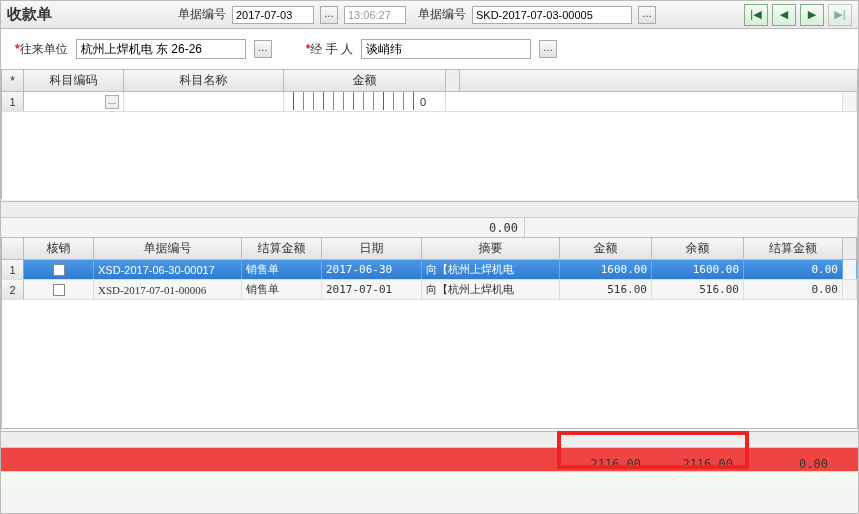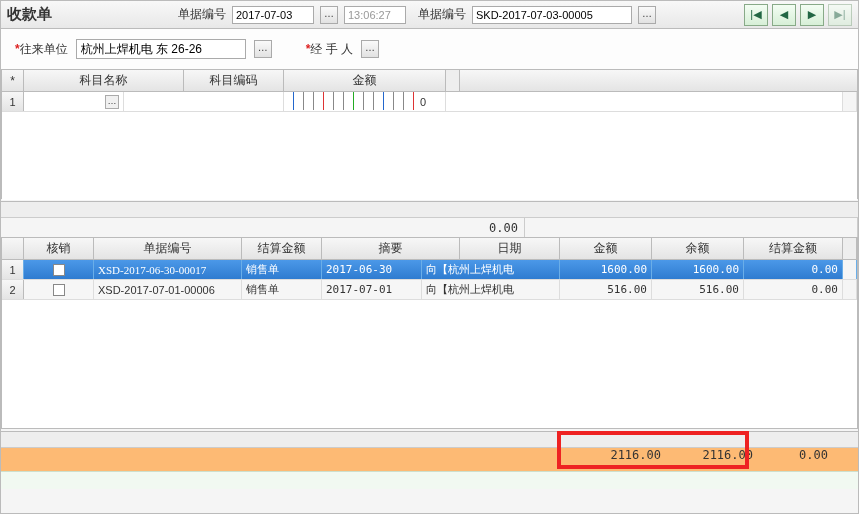--- a/index.html
+++ b/index.html
@@ -45,21 +45,21 @@
   .total-row .tc { border-right:1px solid #ccc; height:100%; display:flex; align-items:center; justify-content:flex-end; padding:0 6px; font-size:12px; }
   
   .grid2 { }
   .grid2 .row-selected { background: linear-gradient(#4b98e8,#2f7cd0); color:#fff; }
   .grid2 .row-selected .gc { border-right-color:#6aaee8; }
   .grid2 .row-alt { background:#f6f6f6; }
   .chk { width:12px; height:12px; border:1px solid #888; background:#fff; }
   
   .highlight-box { position:absolute; border:4px solid #e22; pointer-events:none; }
   
-  .footer-totals { display:flex; height:24px; align-items:flex-start; background:#fdba74; border-top:1px solid #ccc;padding-left:20px; }
+  .footer-totals { display:flex; height:24px; align-items:flex-end; background:#ef4444; border-top:1px solid #ccc; }
   .footer-totals .ft { text-align:right; padding:0 10px; font-size:12px; }
   .footer-hint { height:18px; background:#f1f9f1; border-top:1px solid #cde0cd; font-size:11px; color:#555; padding-left:8px; }
 </style>
 </head>
 <body>
 
 <div class="titlebar">
   <span class="title">收款单</span>
   <span class="lbl">单据编号</span>
   <input type="text" style="width: 82px;" value="2017-07-03">
@@ -75,28 +75,29 @@
     <div class="nav-btn disabled">▶|</div>
   </div>
 </div>
 
 <div class="form-row">
   <span><span class="req">*</span><span>往来单位</span></span>
   <input type="text" style="width: 170px;" value="杭州上焊机电 东 26-26">
   <span class="ellipsis-btn">…</span>
   <span style="width:18px"></span>
   <span><span class="req">*</span><span>经 手 人</span></span>
+  <input type="text" style="width: 170px;" value="谈峭纬">
   <span class="ellipsis-btn">…</span>
 </div>
 
 <div class="grid grid1">
   <div class="grid-header">
     <div class="gh" style="width:22px">*</div>
+    <div class="gh" style="width:100px">科目编码</div>
     <div class="gh" style="width:160px">科目名称</div>
-    <div class="gh" style="width:100px">科目编码</div>
     <div class="gh" style="width:162px">金额</div>
     <div class="gh" style="width:14px;background:#eee"></div>
   </div>
   <div class="grid-body">
     <div class="grow">
       <div class="gc rownum-hdr" style="width:22px">1</div>
       <div class="gc" style="width:100px;justify-content:flex-end">
         <span class="tiny-ellipsis">…</span>
       </div>
       <div class="gc" style="width:160px"></div>
@@ -117,48 +118,48 @@
   <div class="tc" style="width:80px;font-family:monospace">0.00</div>
   <div class="tc" style="flex:1"></div>
 </div>
 
 <div class="grid grid2">
   <div class="grid-header">
     <div class="gh" style="width:22px"></div>
     <div class="gh" style="width:70px">核销</div>
     <div class="gh" style="width:148px">单据编号</div>
     <div class="gh" style="width:80px">结算金额</div>
+    <div class="gh" style="width:100px">日期</div>
     <div class="gh" style="width:138px">摘要</div>
-    <div class="gh" style="width:100px">日期</div>
     <div class="gh" style="width:92px">金额</div>
     <div class="gh" style="width:92px">余额</div>
     <div class="gh" style="flex:1">结算金额</div>
     <div class="gh" style="width:14px;background:#eee"></div>
   </div>
   <div class="grid-body" style="height:168px;background:#fff">
     <div class="grow row-selected">
       <div class="gc rownum-hdr" style="width:22px;color:#333">1</div>
       <div class="gc center" style="width:70px">
           <span class="chk"></span>
         </div>
-      <div class="gc" style="width:148px;font-family:Liberation Serif, serif">XSD-2017-06-30-00017</div>
+      <div class="gc" style="width:148px;font-family:Liberation Sans, sans-serif">XSD-2017-06-30-00017</div>
       <div class="gc" style="width:80px">销售单</div>
       <div class="gc" style="width:100px;font-family:monospace">2017-06-30</div>
       <div class="gc" style="width:138px">向【杭州上焊机电</div>
       <div class="gc right" style="width:92px;font-family:monospace">1600.00</div>
       <div class="gc right" style="width:92px;font-family:monospace">1600.00</div>
       <div class="gc right" style="flex:1;font-family:monospace">0.00</div>
       <div class="gc" style="width:14px;background:#f5f5f5"></div>
     </div>
     <div class="grow row-alt">
       <div class="gc rownum-hdr" style="width:22px">2</div>
       <div class="gc center" style="width:70px">
           <span class="chk"></span>
         </div>
-      <div class="gc" style="width:148px;font-family:Liberation Sans, sans-serif">XSD-2017-07-01-00006</div>
+      <div class="gc" style="width:148px;font-family:Liberation Serif, serif">XSD-2017-07-01-00006</div>
       <div class="gc" style="width:80px">销售单</div>
       <div class="gc" style="width:100px;font-family:monospace">2017-07-01</div>
       <div class="gc" style="width:138px">向【杭州上焊机电</div>
       <div class="gc right" style="width:92px;font-family:monospace">516.00</div>
       <div class="gc right" style="width:92px;font-family:monospace">516.00</div>
       <div class="gc right" style="flex:1;font-family:monospace">0.00</div>
       <div class="gc" style="width:14px;background:#f5f5f5"></div>
     </div>
   </div>
 </div>

